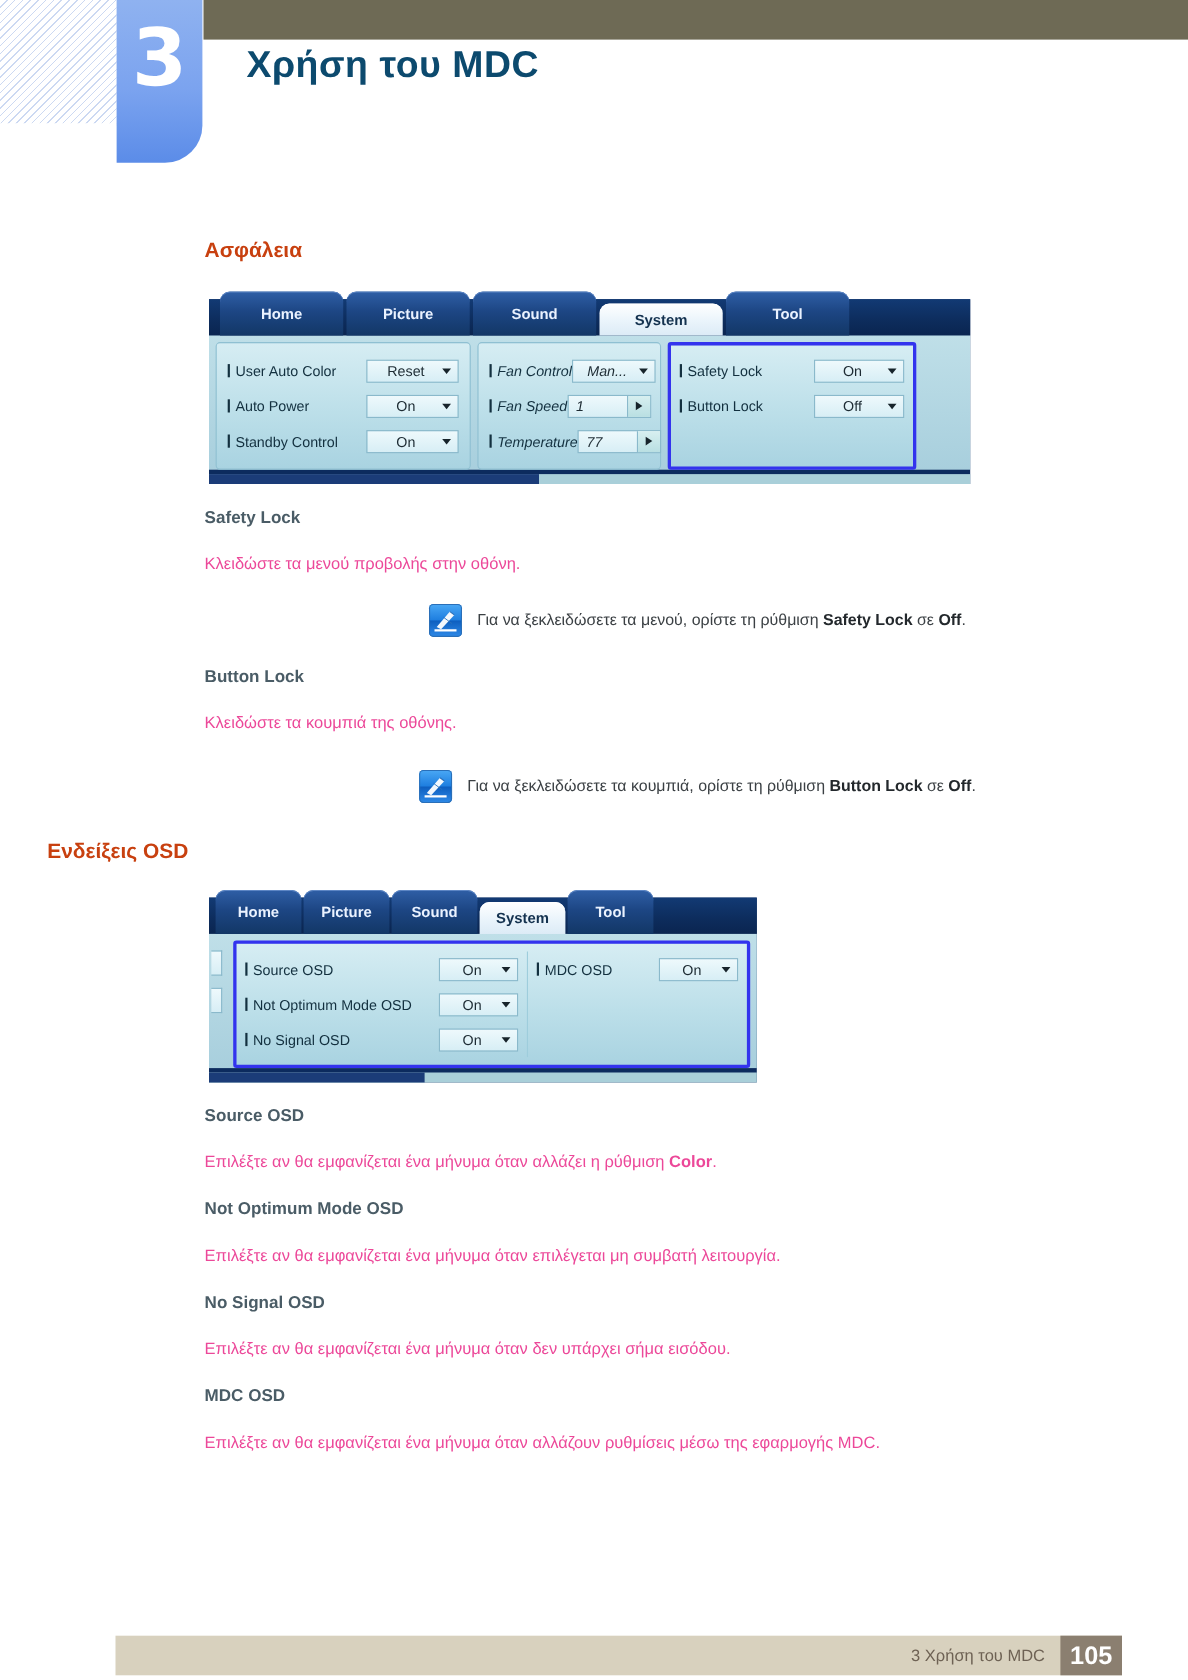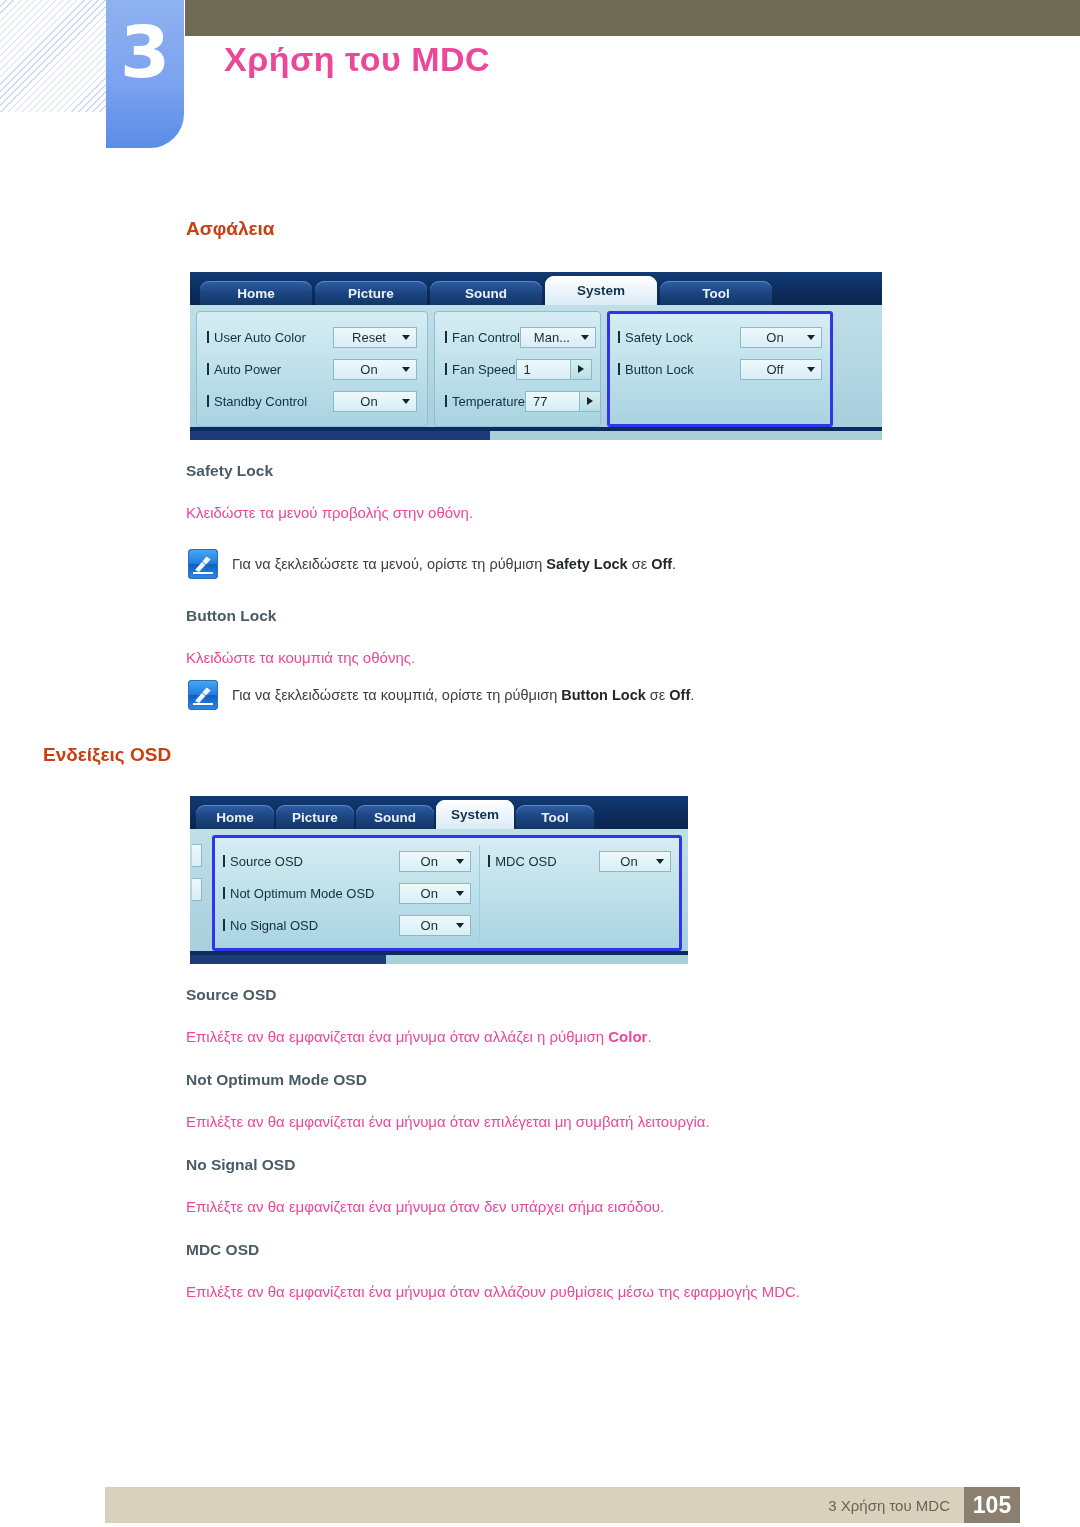--- a/index.html
+++ b/index.html
@@ -61,21 +61,21 @@
     line-height: 1;
     margin-top: 16px;
     font-family: "DejaVu Sans", sans-serif;
   }
   .chapter-title {
     position: absolute;
     left: 224px;
     top: 40px;
     font-size: 34px;
     font-weight: bold;
-    color: #ec4899;
+    color: #0c4a6e;
     letter-spacing: 0.5px;
   }
 
   
   .content {
     position: absolute;
     left: 0; top: 160px;
     width: 1080px;
   }
 
@@ -99,20 +99,21 @@
     color: #ec4899;
     font-size: 15px;
     line-height: 1.4;
   }
 
   .note-row {
     margin-left: 188px;
     display: flex;
     align-items: flex-start;
     gap: 14px;
+    justify-content: center;
   }
   .note-icon {
     width: 30px;
     height: 30px;
     flex: 0 0 30px;
     border-radius: 4px;
     background: linear-gradient(to bottom, #4aa8f5 0%, #1f7fe0 48%, #0e5fc0 52%, #2f8ae8 100%);
     position: relative;
     overflow: hidden;
     box-shadow: inset 0 0 0 1px #2a6fb8;
@@ -134,21 +135,21 @@
   }
   .mdc-tabs {
     display: flex;
     align-items: flex-end;
     height: 33px;
     padding-left: 10px;
     background: linear-gradient(to bottom, #123a74 0%, #0d2c5c 60%, #0a2550 100%);
     gap: 3px;
   }
   .mdc-tab {
-    height: 24px;
+    height: 40px;
     min-width: 84px;
     padding: 0 14px;
     display: flex;
     align-items: center;
     justify-content: center;
     color: #eaf2ff;
     font-size: 13.5px;
     font-weight: bold;
     border-top-left-radius: 9px;
     border-top-right-radius: 9px;
@@ -362,21 +363,21 @@
           <span class="mdc-label">Standby Control</span>
           <span class="mdc-ctrl">
             <span class="mdc-select" style="width:84px;">
               <span class="val">On</span>
               <span class="caret"></span>
             </span>
           </span>
         </div>
       </div>
 
-      <div class="mdc-group" style="width:167px;">
+      <div class="mdc-group" style="width:167px;font-style:italic;">
         <div class="mdc-row">
           <span class="mdc-label">Fan Control</span>
           <span class="mdc-ctrl">
             <span class="mdc-select" style="width:76px;">
               <span class="val">Man...</span>
               <span class="caret"></span>
             </span>
           </span>
         </div>
         <div class="mdc-row">
@@ -440,21 +441,21 @@
         <path d="M19 7 L23 10" stroke="#2a6fb8" stroke-width="1" fill="none"></path>
         <path d="M5 24 L25 24" stroke="#ffffff" stroke-width="2"></path>
         <path d="M13 12 L21 18" stroke="#2a6fb8" stroke-width="0.8" fill="none"></path>
       </svg>
     </span>
     <span class="note-text"><span>Για να ξεκλειδώσετε τα μενού, ορίστε τη ρύθμιση </span><b>Safety Lock</b><span> σε </span><b>Off</b><span>.</span></span>
   </div>
 
   <div class="sub-heading" style="margin-top:28px;">Button Lock</div>
   <div class="body-text" style="margin-top:22px;">Κλειδώστε τα κουμπιά της οθόνης.</div>
-  <div class="note-row" style="margin-top:12px;">
+  <div class="note-row" style="margin-top:32px;">
     <span class="note-icon">
       <svg width="30" height="30" viewBox="0 0 30 30">
         <path d="M7 21 L19 7 L23 10 L11 23 Z" fill="#ffffff" opacity="0.95"></path>
         <path d="M19 7 L23 10" stroke="#2a6fb8" stroke-width="1" fill="none"></path>
         <path d="M5 24 L25 24" stroke="#ffffff" stroke-width="2"></path>
         <path d="M13 12 L21 18" stroke="#2a6fb8" stroke-width="0.8" fill="none"></path>
       </svg>
     </span>
     <span class="note-text"><span>Για να ξεκλειδώσετε τα κουμπιά, ορίστε τη ρύθμιση </span><b>Button Lock</b><span> σε </span><b>Off</b><span>.</span></span>
   </div>

